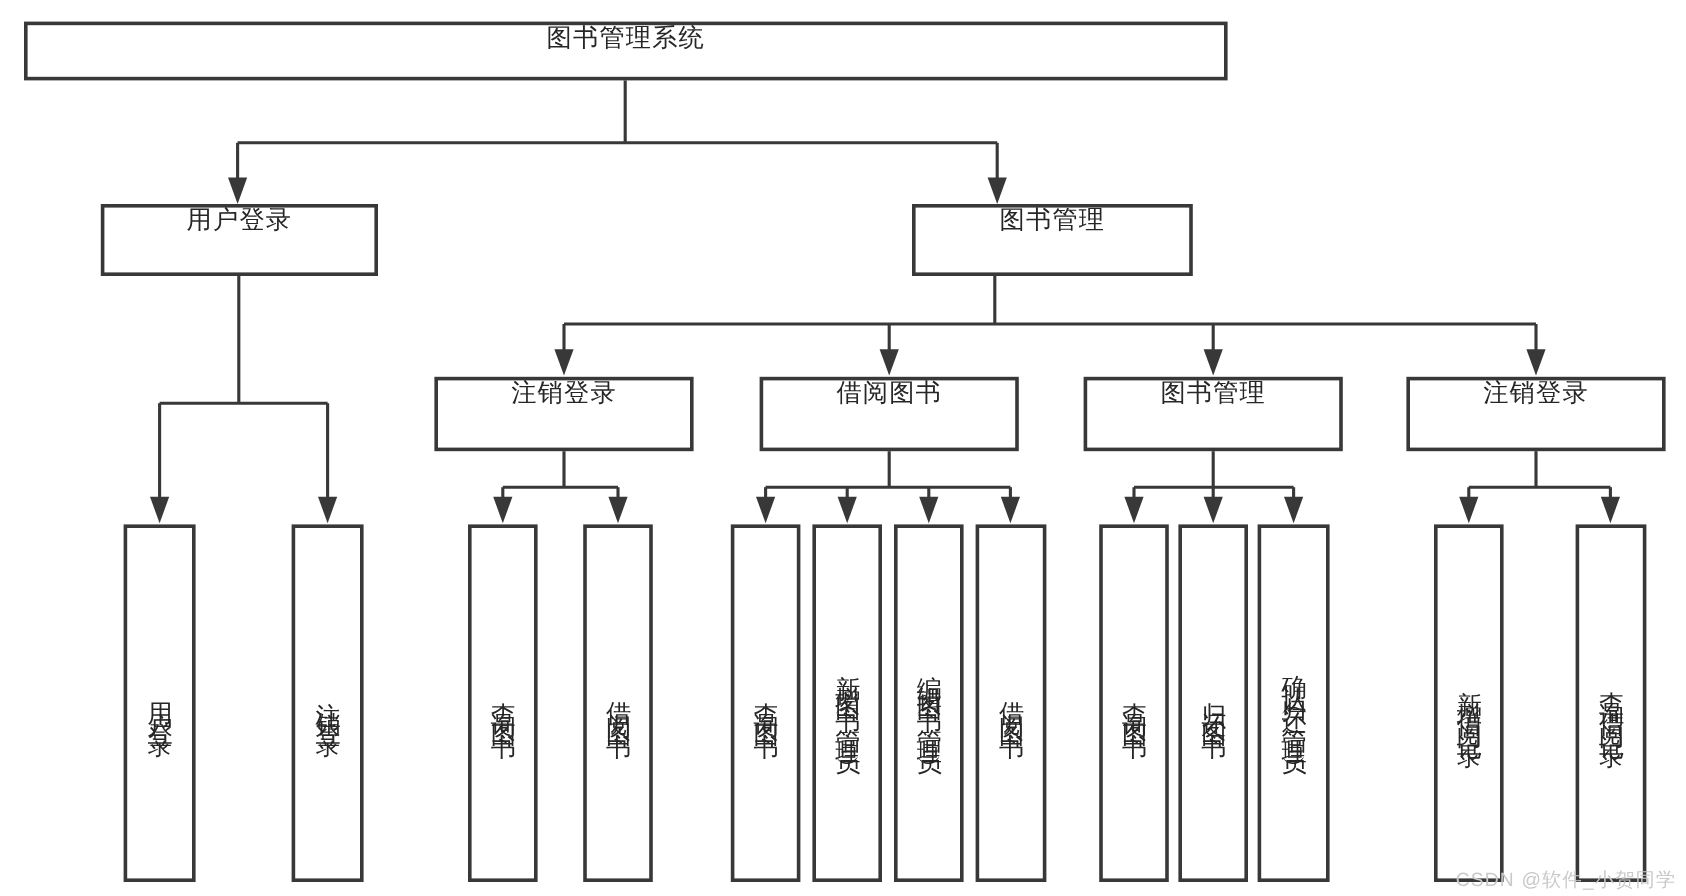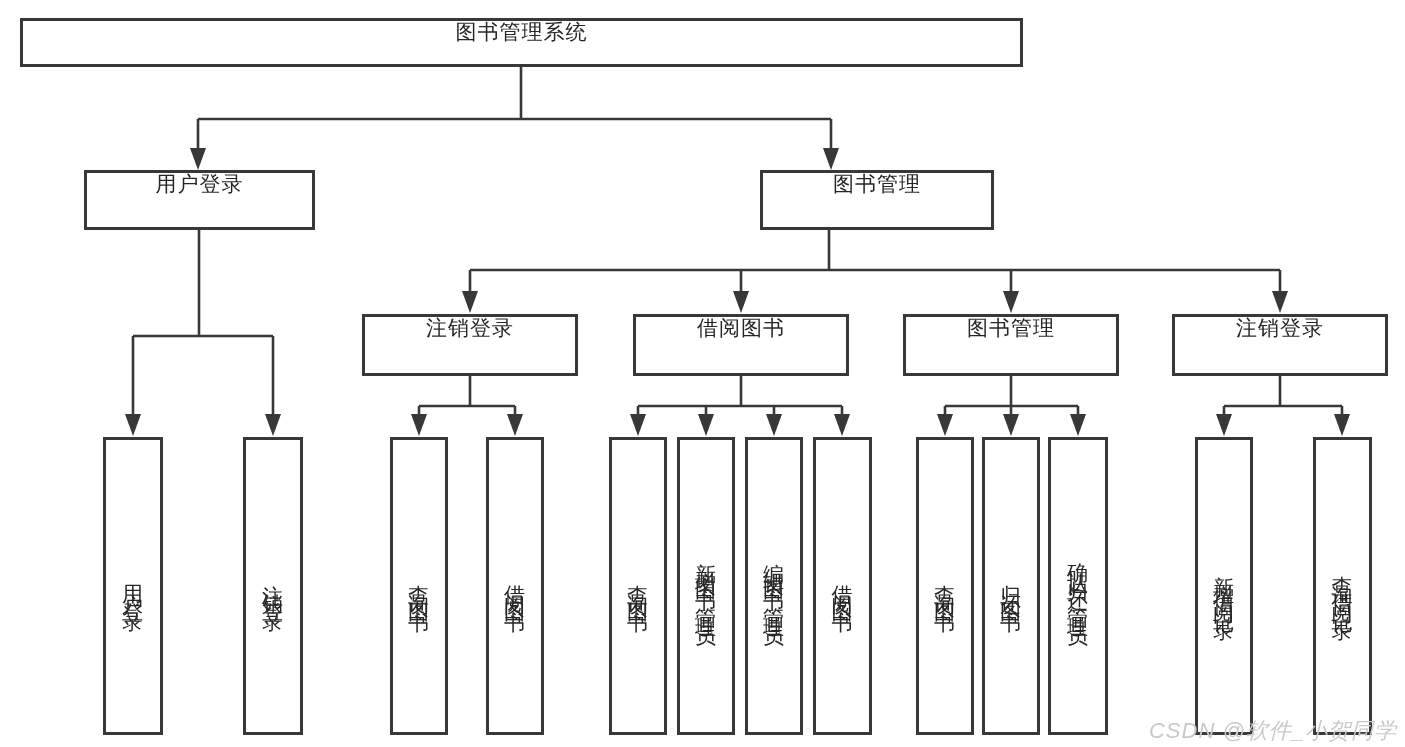--- a/index.html
+++ b/index.html
@@ -79,25 +79,24 @@
   .n-c4 { left: 813px;  width: 59px; }
   .n-d1 { left: 916px;  width: 58px; }
   .n-d2 { left: 982px;  width: 58px; }
   .n-d3 { left: 1048px; width: 60px; }
   .n-e1 { left: 1195px; width: 58px; }
   .n-e2 { left: 1313px; width: 59px; }
   #watermark {
     position: absolute;
     right: 8px;
     bottom: 5px;
-    font-size: 22px;
+    font-size: 16px;
     letter-spacing: 1px;
     color: #c9c9c9;
     line-height: 1;
-    font-style: italic;
   }
 </style>
 </head>
 <body>
 
 <div id="canvas">
 
   <svg id="wires" viewBox="0 0 1405 747" xmlns="http://www.w3.org/2000/svg">
     <g stroke="#383838" stroke-width="2.6" fill="none">
 

